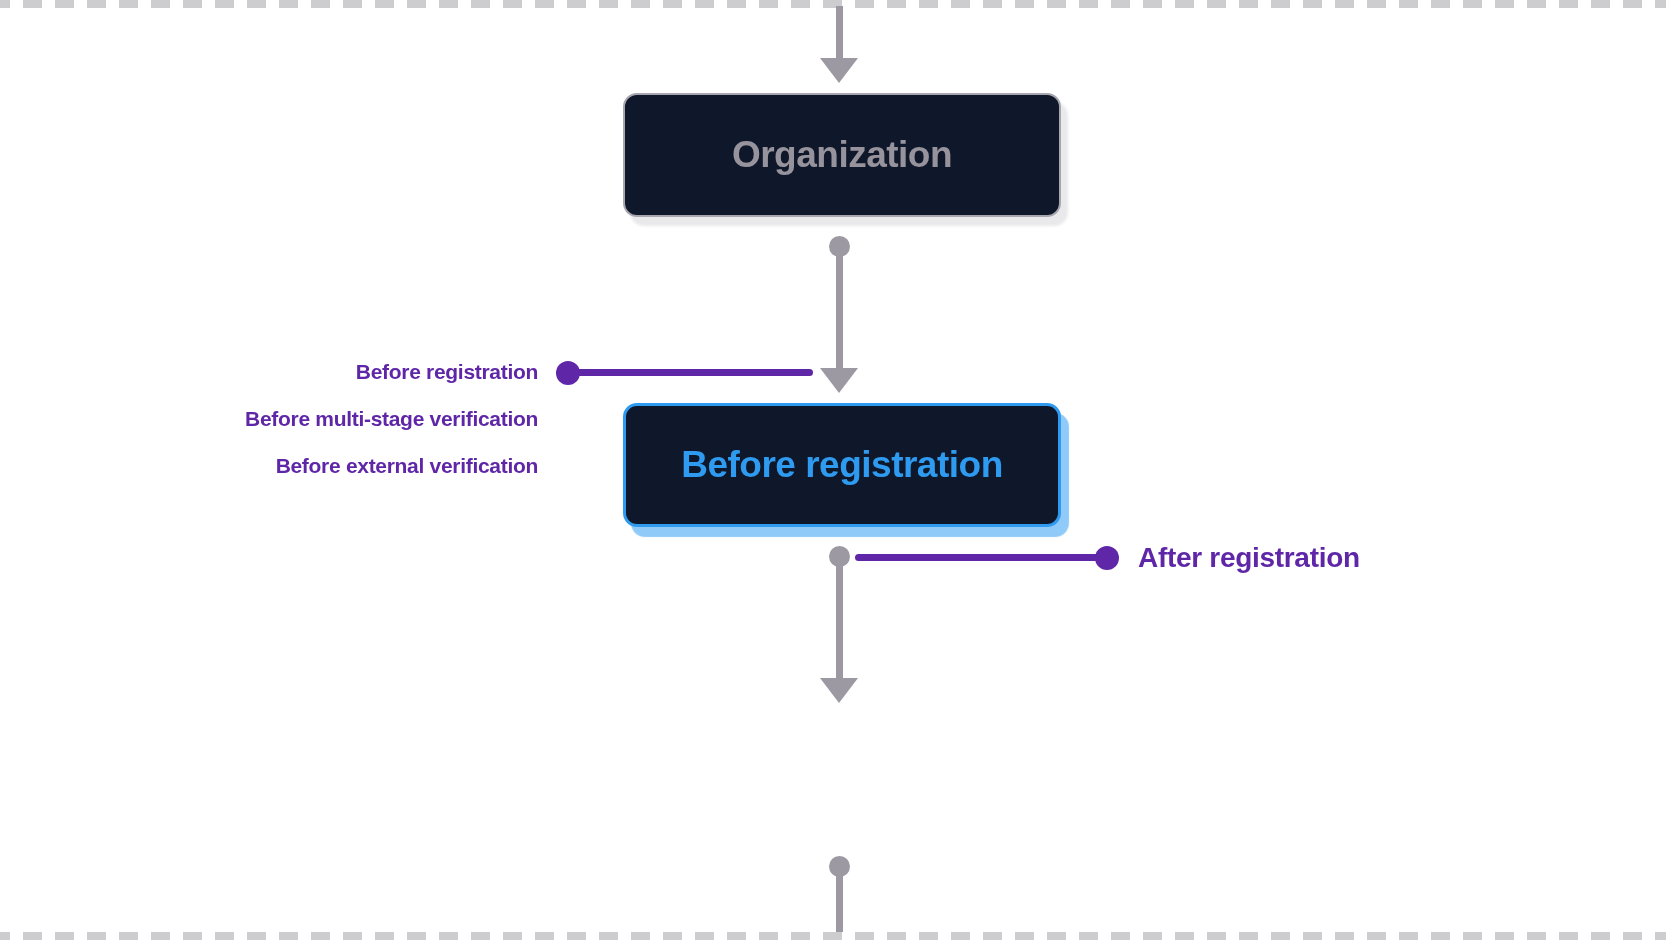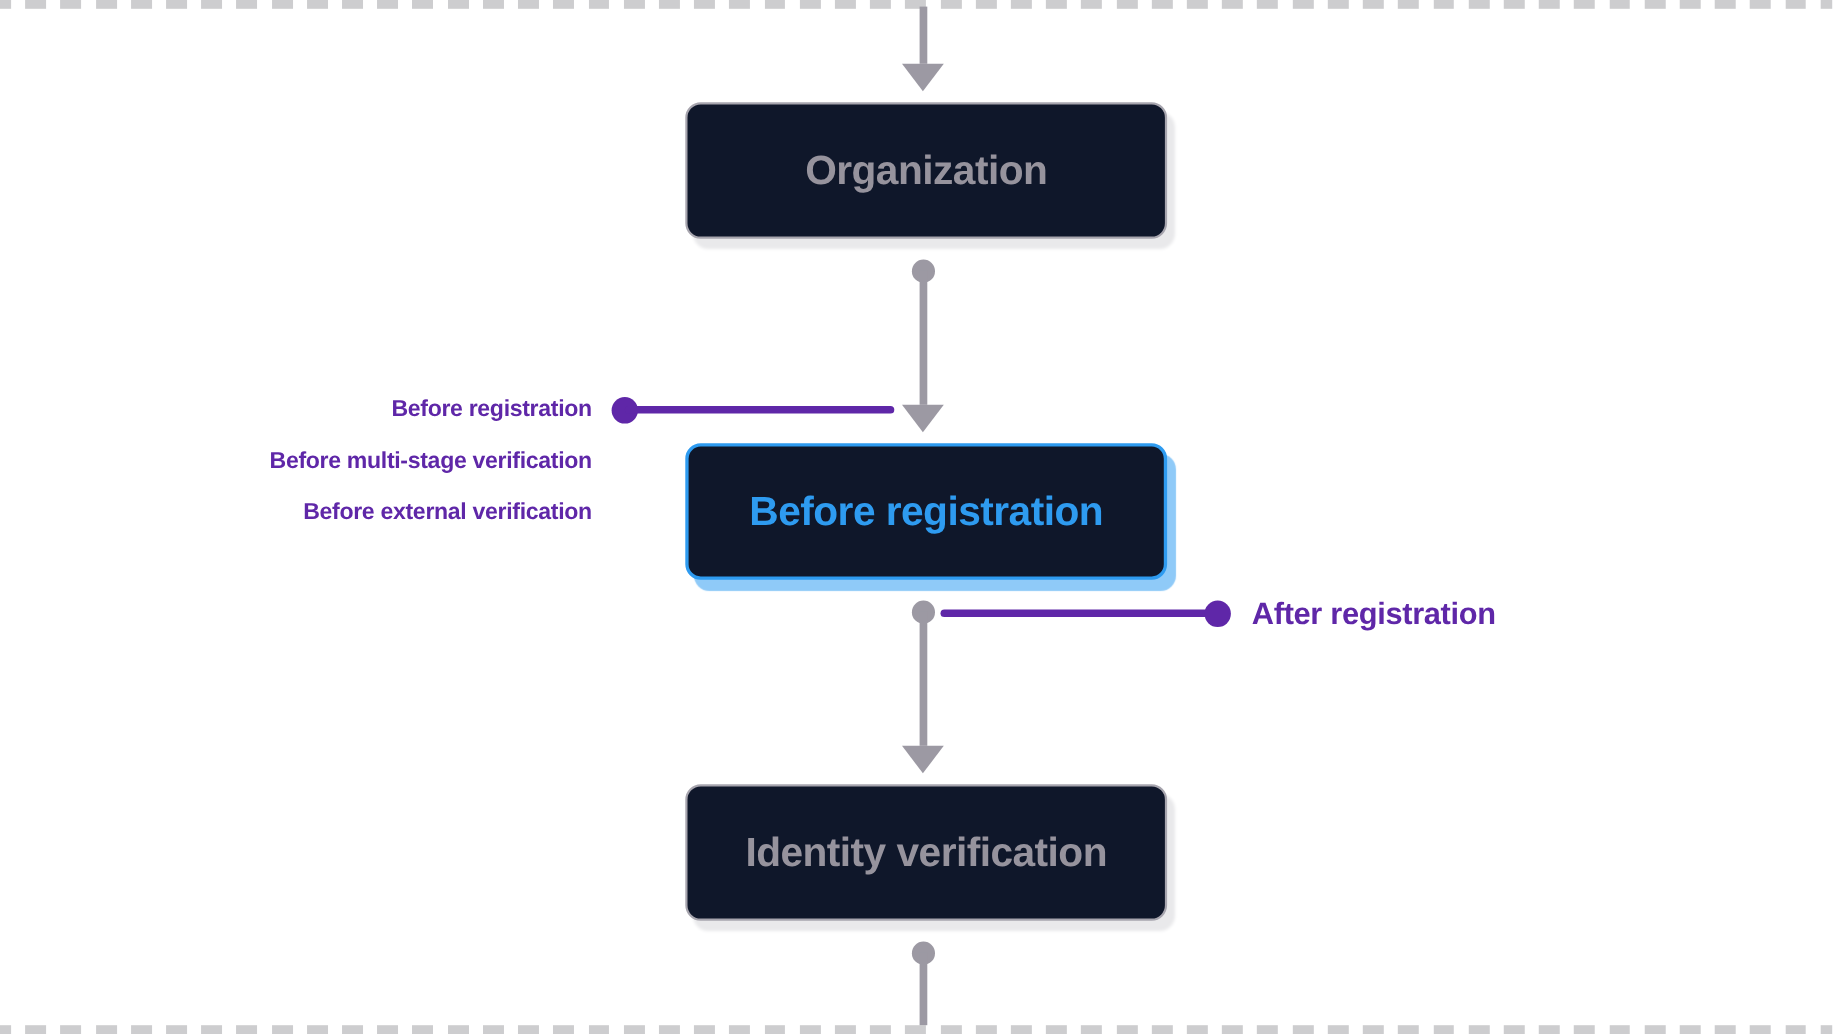--- a/index.html
+++ b/index.html
@@ -129,20 +129,17 @@
   </div>
 
   <div class="gdot gd2"></div>
   <div class="pline pl2"></div>
   <div class="pdot pd2"></div>
   <div class="after-label">After registration</div>
 
   <div class="vline seg3"></div>
   <div class="arrowhead ah3"></div>
 
-  <div class="node n3">
-    <span>Identity verification</span>
-  </div>
 
   <div class="gdot gd3"></div>
   <div class="vline seg4"></div>
 
 </div>
 
 </body></html>

